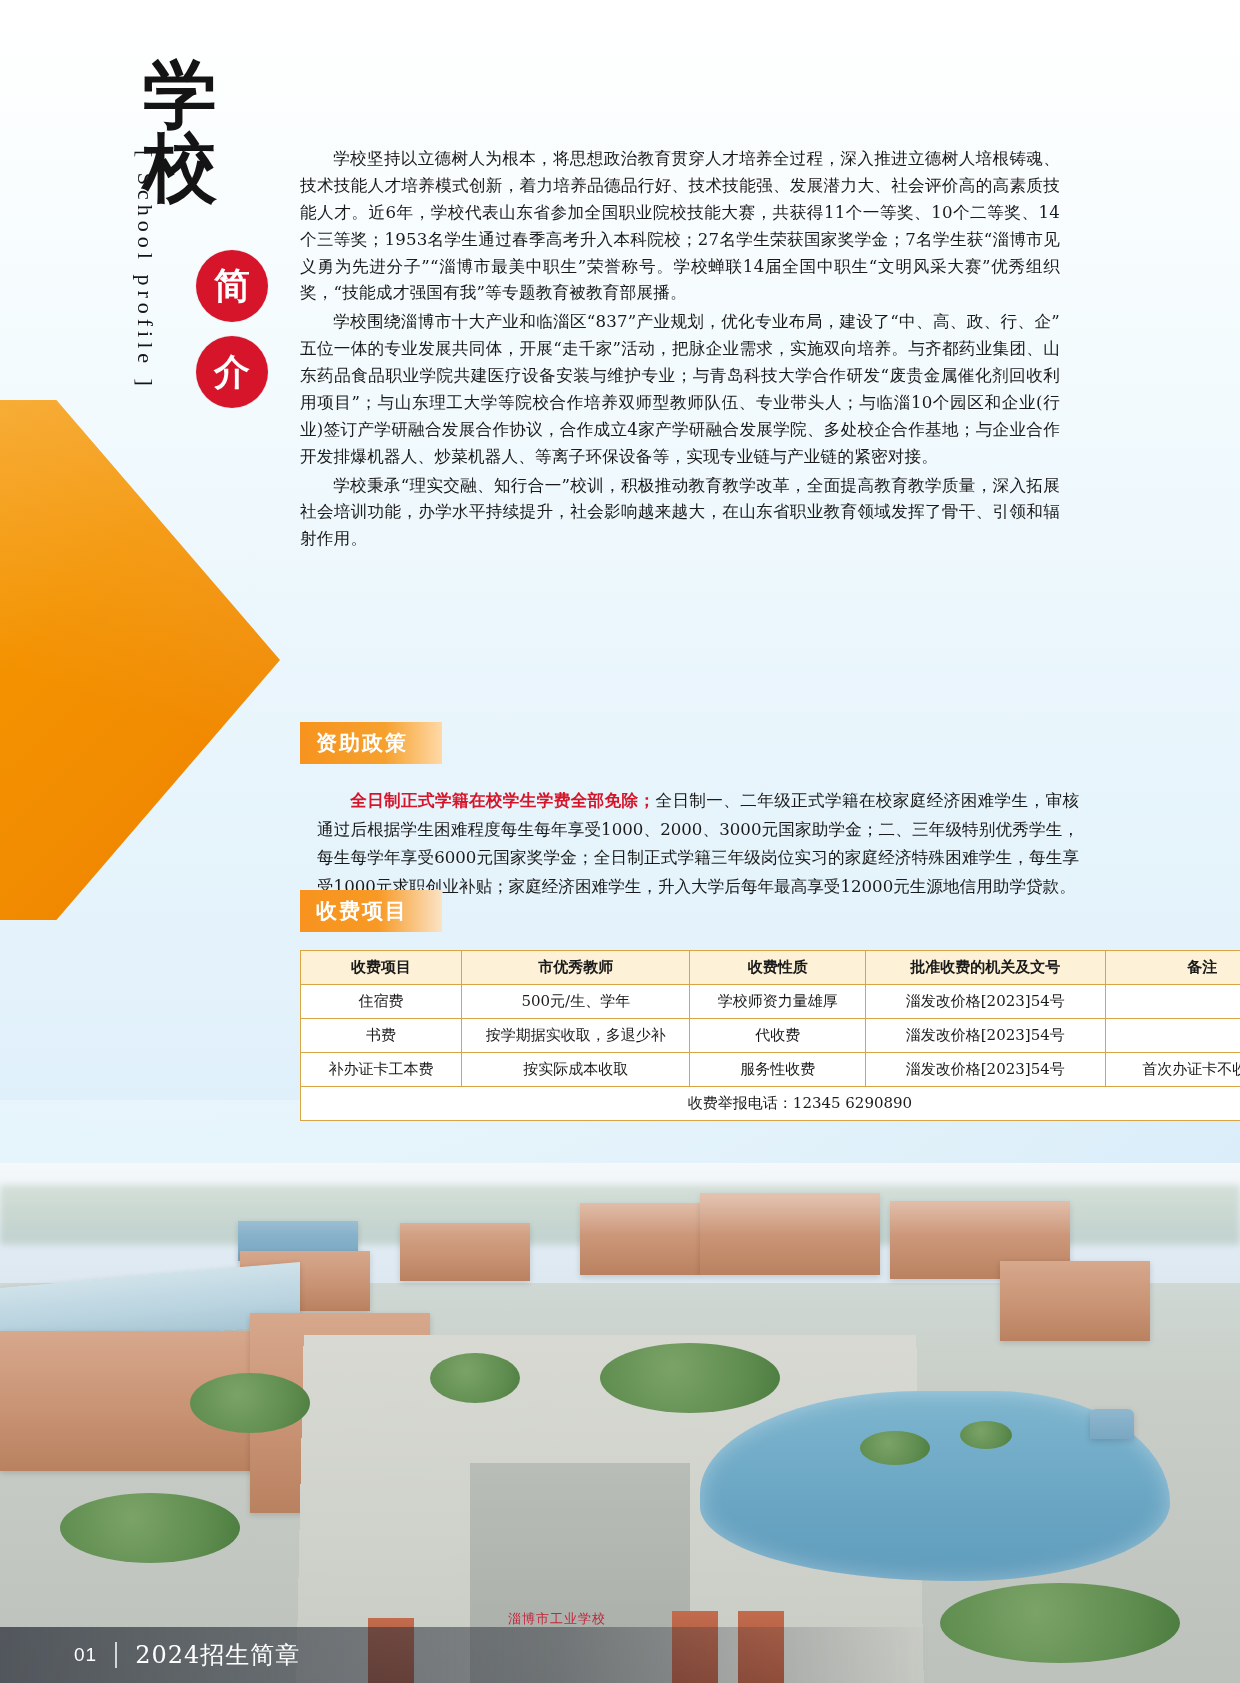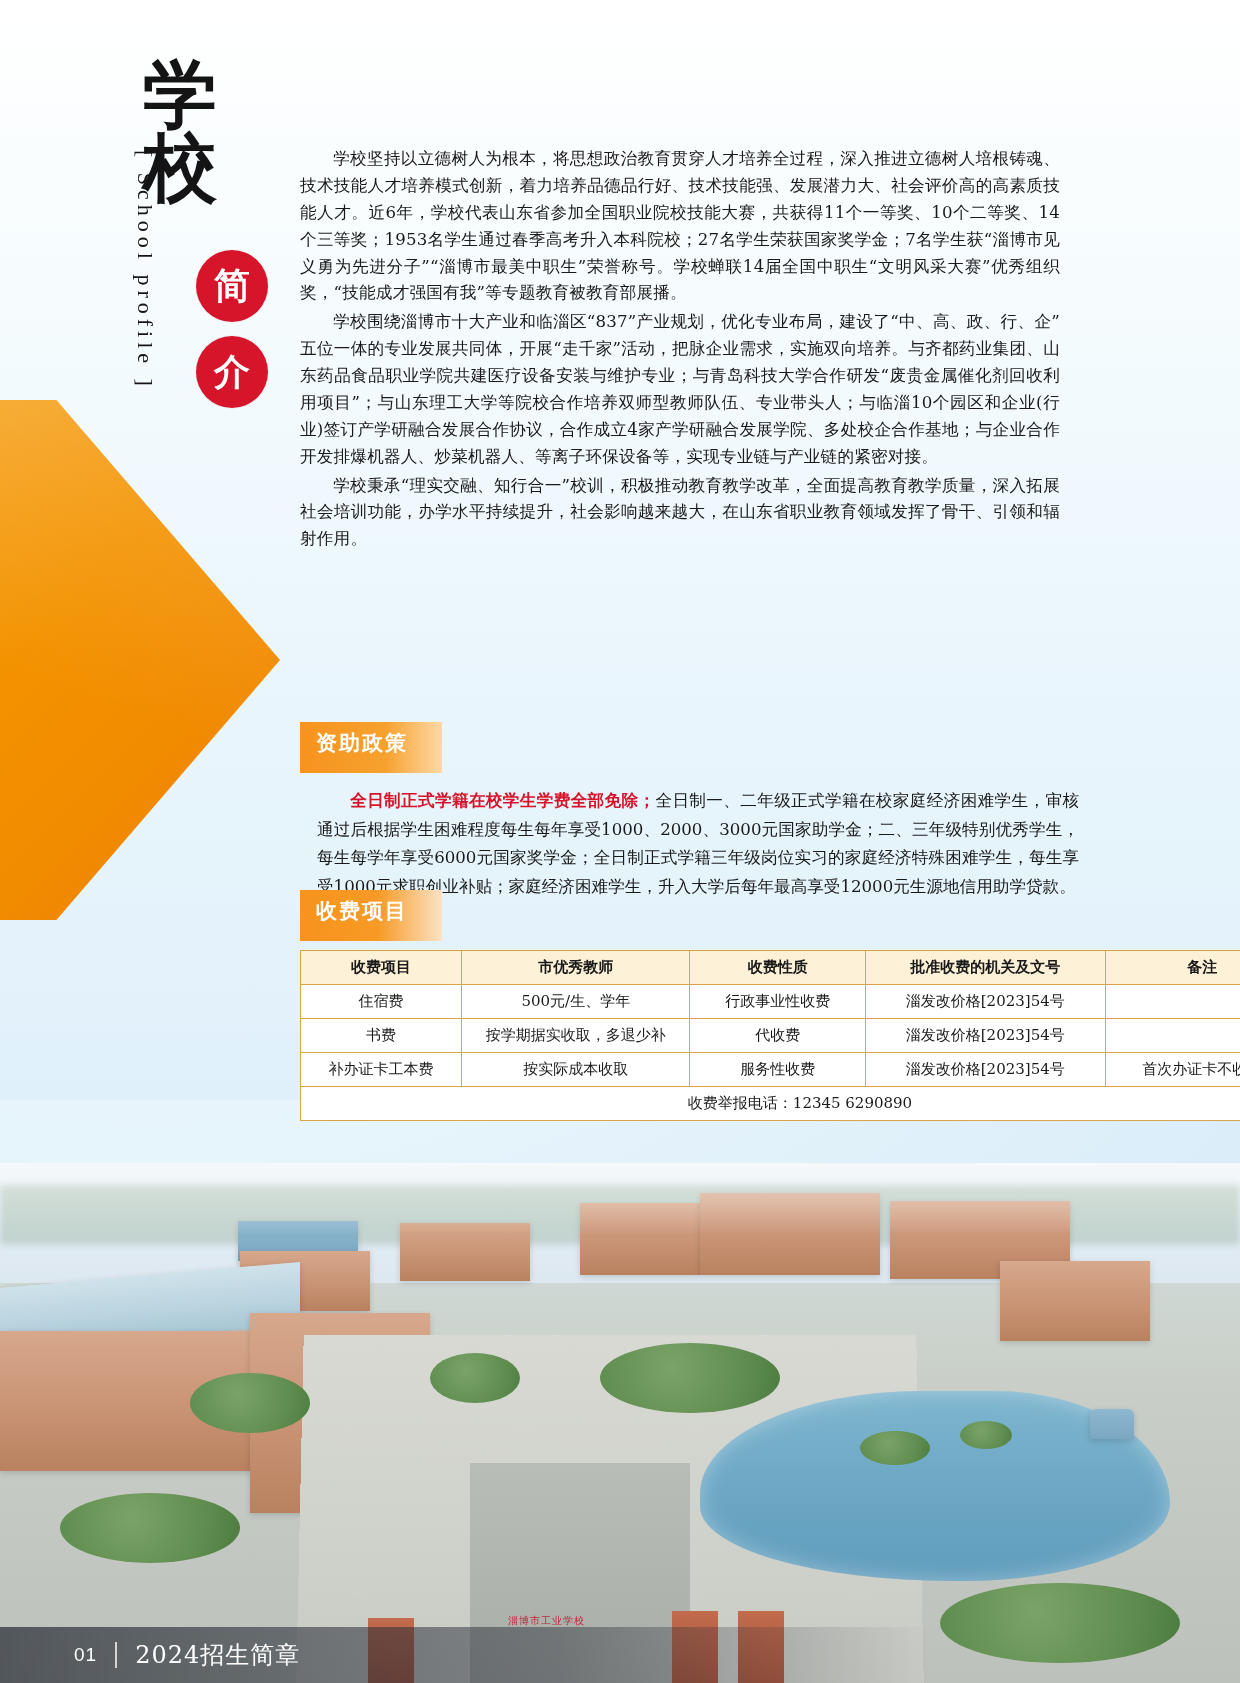--- a/index.html
+++ b/index.html
@@ -74,21 +74,21 @@
 
   
   .ribbon{
     position:absolute;z-index:5;
     display:inline-block;
   }
   .ribbon .inner{
     background:linear-gradient(90deg,#f7931e 0%, #f6a12e 60%, #ffd9a6 100%);
     color:#fff;font-family:"DejaVu Serif",serif;font-weight:700;
     font-size:21px;letter-spacing:2px;
-    padding:7px 34px 16px 16px;
+    padding:7px 34px 7px 16px;
     display:inline-block;
   }
   .ribbon.tail .inner{
     background:linear-gradient(90deg,#f7931e 0%, #f79a25 55%, #fbe3c5 100%);
   }
 
   
   .policy{
     position:absolute;left:300px;top:786px;width:762px;z-index:5;margin-left:17px;
   }
@@ -176,21 +176,21 @@
     margin-left:74px;letter-spacing:1px;
   }
   .footer-sep{
     width:2px;height:26px;background:rgba(255,255,255,.75);margin:0 18px;
   }
   .footer-text{
     color:#fff;font-family:"DejaVu Serif",serif;font-size:24px;letter-spacing:1px;text-align:center;
   }
   .gate-sign{
     position:absolute;left:508px;bottom:55px;z-index:8;
-    color:#c2253a;font-family:Liberation Serif, serif;font-size:10px;
+    color:#c2253a;font-family:Liberation Serif, serif;font-size:13px;
     letter-spacing:1px;white-space:nowrap;
   }
 </style>
 </head>
 <body>
 
 <div class="page-bg"></div>
 <div class="bg-wash"></div>
 <div class="orange-arrow"></div>
 
@@ -235,21 +235,21 @@
         <td style="width:230px">市优秀教师</td>
         <td style="width:175px">收费性质</td>
         <td style="width:240px">批准收费的机关及文号</td>
         <td style="width:195px">备注</td>
       </tr>
     </thead>
     <tbody>
       <tr>
         <td>住宿费</td>
         <td>500元/生、学年</td>
-        <td>行政事业性收费</td>
+        <td>学校师资力量雄厚</td>
         <td>淄发改价格[2023]54号</td>
         <td></td>
       </tr>
       <tr>
         <td>书费</td>
         <td>按学期据实收取，多退少补</td>
         <td>代收费</td>
         <td>淄发改价格[2023]54号</td>
         <td></td>
       </tr>

